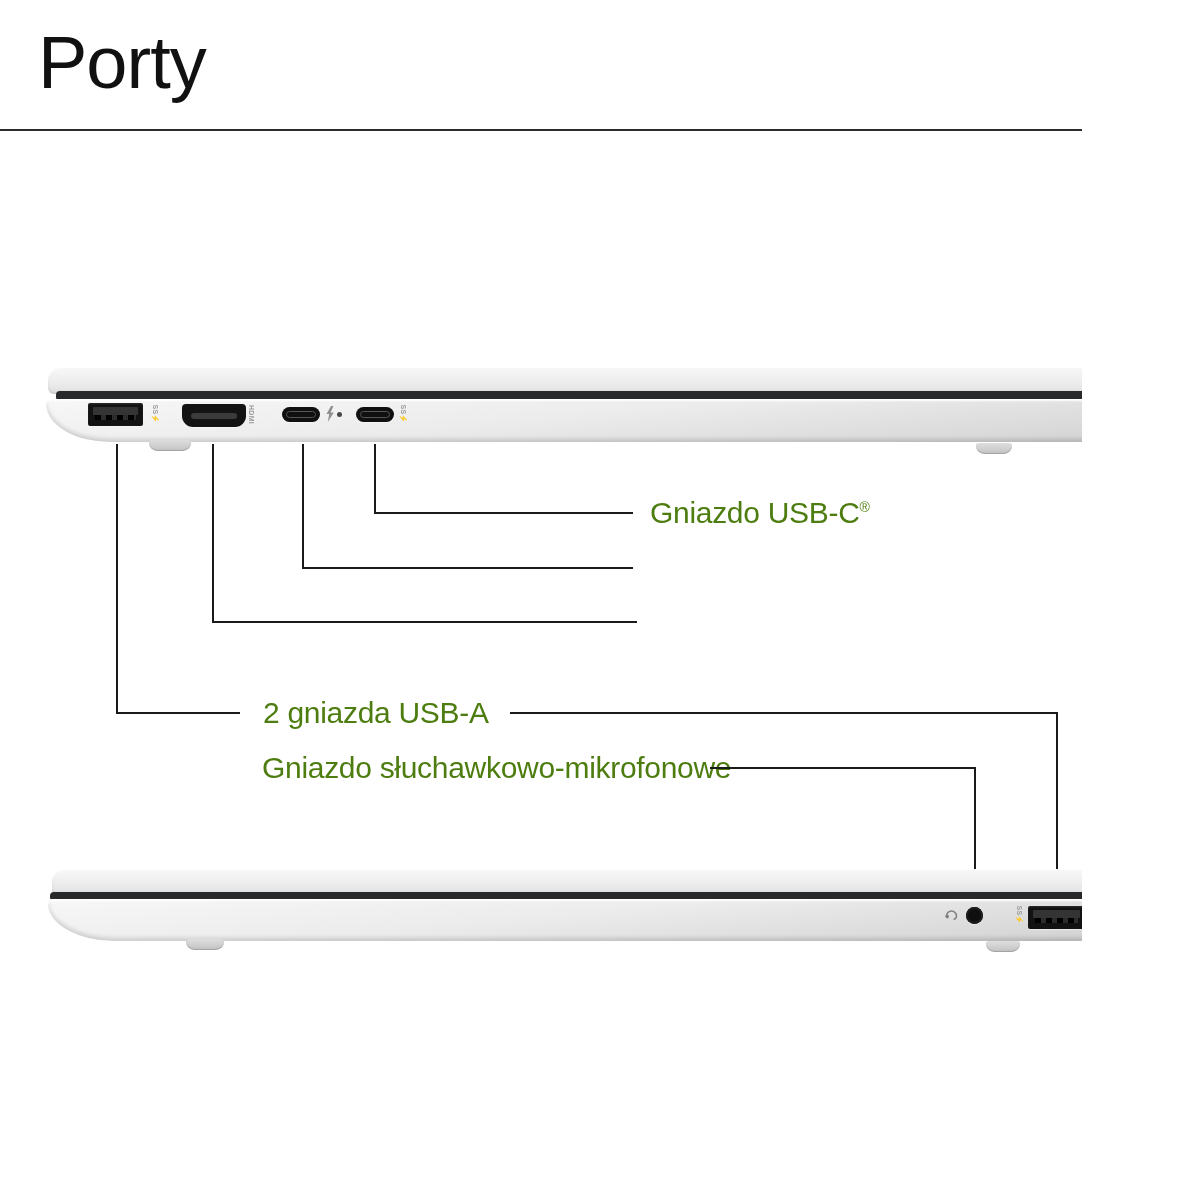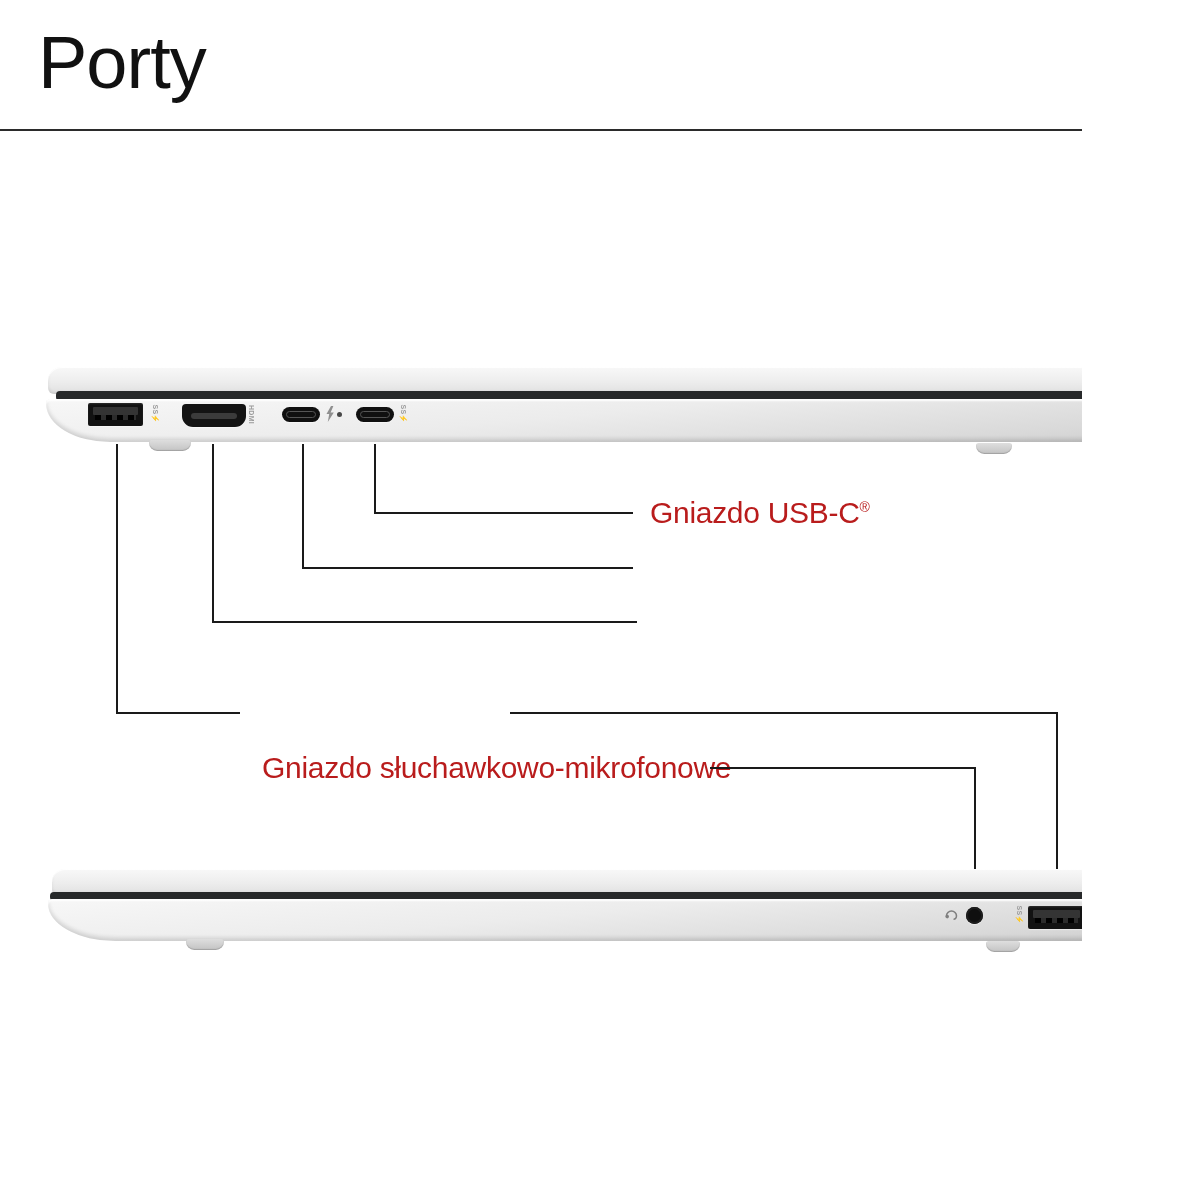--- a/index.html
+++ b/index.html
@@ -64,21 +64,21 @@
     transform:rotate(90deg);transform-origin:center;white-space:nowrap;
   }
   .led-dot{position:absolute;width:5px;height:5px;border-radius:50%;background:#474747;}
 
   
   .hline{position:absolute;height:2px;background:#1a1a1a;}
   .vline{position:absolute;width:2px;background:#1a1a1a;}
 
   
   .label{
-    position:absolute;font-size:30px;font-weight:400;letter-spacing:-.3px;color:#b91c1c;
+    position:absolute;font-size:30px;font-weight:400;letter-spacing:-.3px;color:#4d7c0f;
     white-space:nowrap;
   }
   .label .sup{font-size:14px;vertical-align:super;letter-spacing:0;}
 </style>
 </head>
 <body>
 
 <div id="canvas">
 
   <div class="page-title">Porty</div>
@@ -122,20 +122,23 @@
   <div class="vline" style="left:374px;top:444px;height:70px;"></div>
 
   <div class="hline" style="left:374px;top:512px;width:259px;"></div>
   <div class="hline" style="left:302px;top:567px;width:331px;"></div>
   <div class="hline" style="left:212px;top:621px;width:425px;"></div>
   <div class="hline" style="left:116px;top:712px;width:124px;"></div>
 
   <div class="label" style="left:650px;top:496px;">
     <span>Gniazdo USB-C</span><span class="sup">®</span><span></span>
   </div>
+  <div class="label" style="left:263px;top:696px;">
+    <span>2 gniazda USB-A</span>
+  </div>
   <div class="label" style="left:262px;top:751px;">
     <span>Gniazdo słuchawkowo-mikrofonowe</span>
   </div>
 
   <div class="hline" style="left:510px;top:712px;width:548px;"></div>
   <div class="vline" style="left:1056px;top:712px;height:194px;"></div>
   <div class="hline" style="left:710px;top:767px;width:266px;"></div>
   <div class="vline" style="left:974px;top:767px;height:140px;"></div>
 
   <div>

